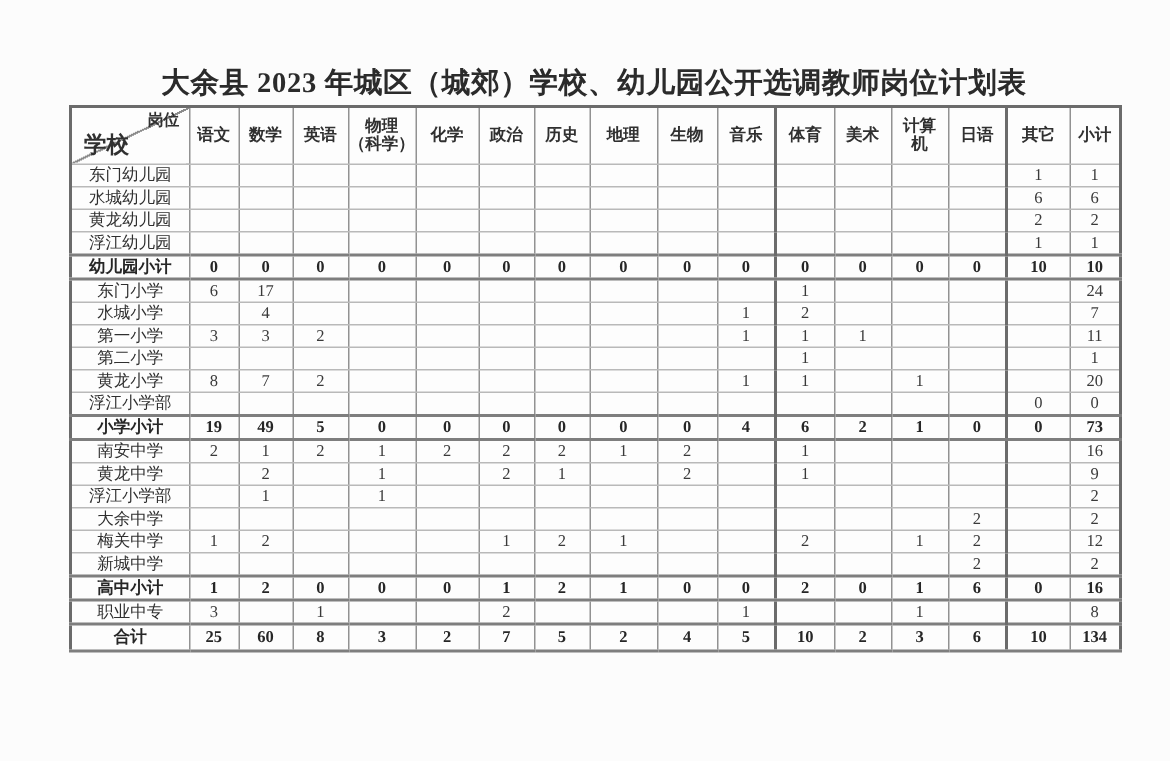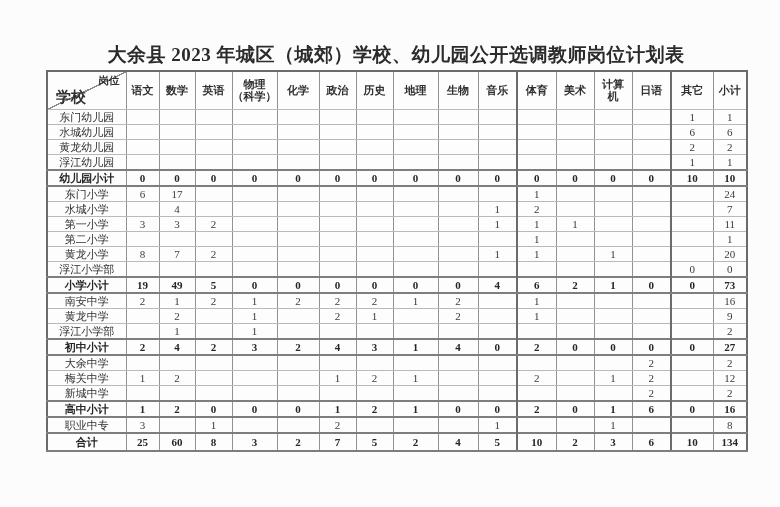--- a/index.html
+++ b/index.html
@@ -378,39 +378,20 @@
         <td></td>
         <td></td>
         <td></td>
         <td class="thickL"></td>
         <td></td>
         <td></td>
         <td></td>
         <td class="thickL"></td>
         <td>2</td>
       </tr>
-      <tr class="sum">
-        <td class="rowlabel">初中小计</td>
-        <td>2</td>
-        <td>4</td>
-        <td>2</td>
-        <td>3</td>
-        <td>2</td>
-        <td>4</td>
-        <td>3</td>
-        <td>1</td>
-        <td>4</td>
-        <td>0</td>
-        <td class="thickL">2</td>
-        <td>0</td>
-        <td>0</td>
-        <td>0</td>
-        <td class="thickL">0</td>
-        <td>27</td>
-      </tr>
       <tr>
         <td class="rowlabel">大余中学</td>
         <td></td>
         <td></td>
         <td></td>
         <td></td>
         <td></td>
         <td></td>
         <td></td>
         <td></td>

